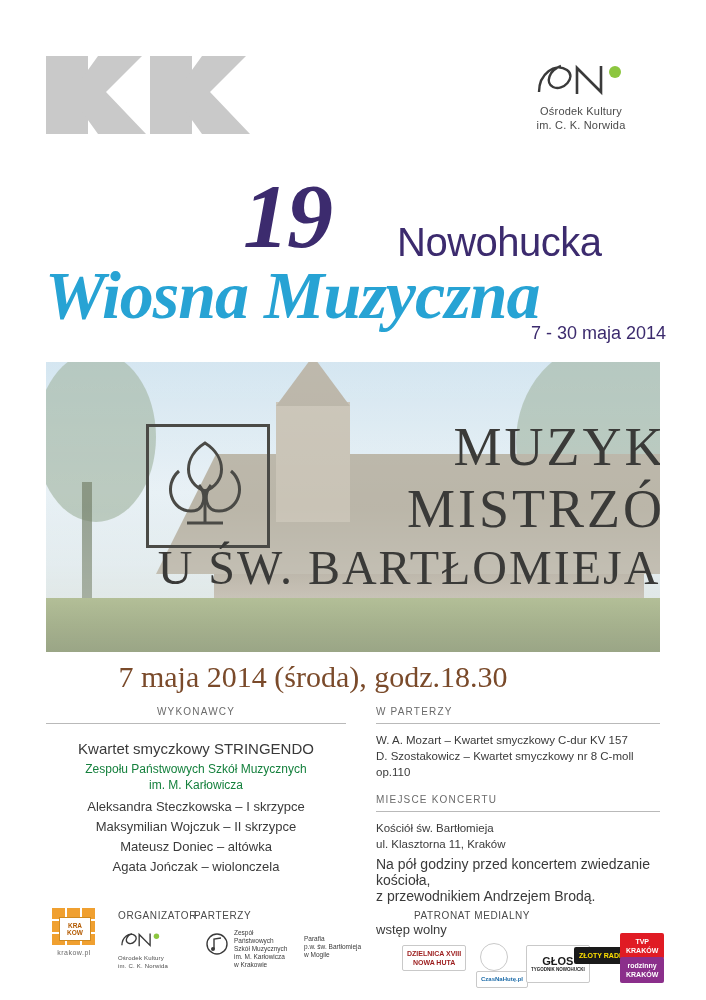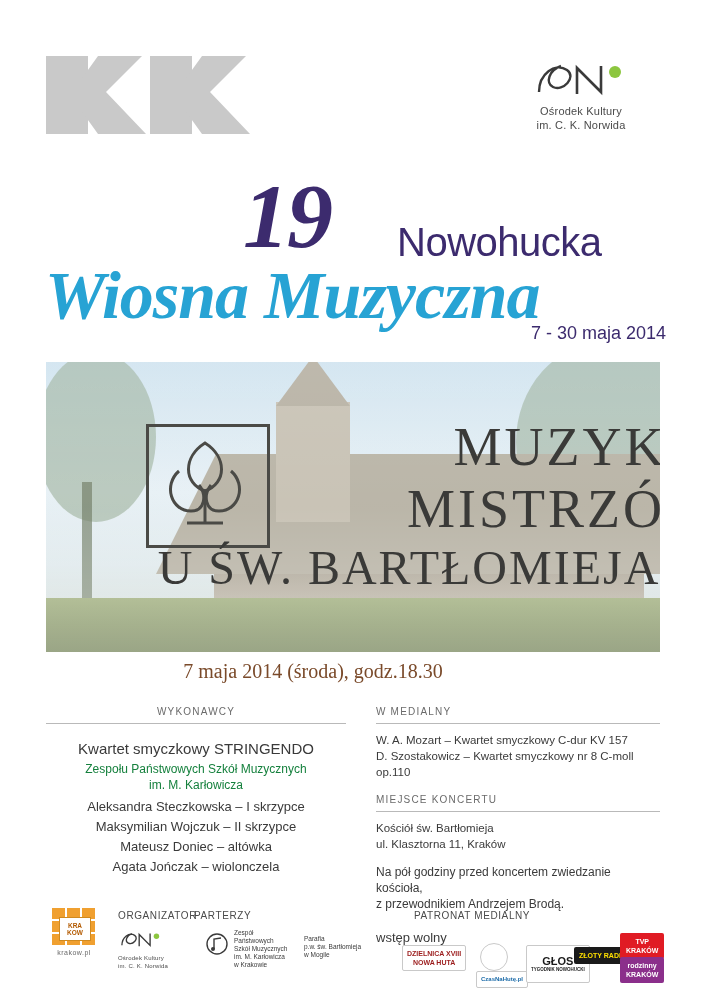--- a/index.html
+++ b/index.html
@@ -116,21 +116,21 @@
     letter-spacing:1px;
   }
   .pt1{position:absolute;left:228px;top:56px;font-size:54px;line-height:58px;letter-spacing:3px;}
   .pt2{position:absolute;left:210px;top:118px;font-size:54px;line-height:58px;letter-spacing:3px;}
   .pt3{position:absolute;left:56px;top:180px;font-size:48px;line-height:52px;letter-spacing:2px;}
 
   
   .concert-date{
     position:absolute;left:0;top:660px;width:626px;text-align:center;
     font-family:"Liberation Serif", serif;
-    font-size:20px;color:#7a4a2a;
+    font-size:30px;color:#7a4a2a;
   }
 
   
   .details{position:absolute;left:46px;top:706px;width:614px;height:190px;}
   .col-left{position:absolute;left:0;top:0;width:300px;text-align:center;}
   .col-right{position:absolute;left:330px;top:0;width:284px;text-align:left;}
 
   .kicker{
     font-size:10px;color:#6a6a6a;letter-spacing:1.2px;
   }
@@ -142,21 +142,21 @@
   }
   .perf-list{
     font-size:13px;color:#3a3a3a;line-height:20px;margin-top:4px;
   }
   .rule{
     height:1px;background:#b9b9b9;margin:6px 0 8px 0;
   }
   .prog-line{font-size:11.5px;color:#3a3a3a;line-height:16px;}
   .blk{margin-top:14px;}
   .addr{font-size:11.5px;color:#3a3a3a;line-height:16px;}
-  .note{font-size:12px;color:#3a3a3a;line-height:16px;margin-top:12px;}
+  .note{font-size:14px;color:#3a3a3a;line-height:16px;margin-top:4px;}
   .free{font-size:13px;color:#3a3a3a;margin-top:18px;}
 
   
   .footer{position:absolute;left:46px;top:908px;width:614px;height:72px;}
   .krakow-pl{
     position:absolute;left:0;top:0;width:56px;text-align:center;
   }
   .krakow-grid{width:44px;height:38px;margin:0 auto;position:relative;}
   .kg{position:absolute;background:#f0a030;}
   .krakow-word{
@@ -277,21 +277,21 @@
       </div>
       <div class="perf-list">
         <div>Aleksandra Steczkowska – I skrzypce</div>
         <div>Maksymilian Wojczuk – II skrzypce</div>
         <div>Mateusz Doniec – altówka</div>
         <div>Agata Jończak – wiolonczela</div>
       </div>
     </div>
 
     <div class="col-right">
-      <div class="kicker">W MEDIALNY</div>
+      <div class="kicker">W PARTERZY</div>
       <div class="rule"></div>
       <div class="prog-line">W. A. Mozart – Kwartet smyczkowy C-dur KV 157</div>
       <div class="prog-line">D. Szostakowicz – Kwartet smyczkowy nr 8 C-moll op.110</div>
 
       <div class="blk">
         <div class="kicker">MIEJSCE KONCERTU</div>
         <div class="rule"></div>
         <div class="addr">Kościół św. Bartłomieja</div>
         <div class="addr">ul. Klasztorna 11, Kraków</div>
       </div>

